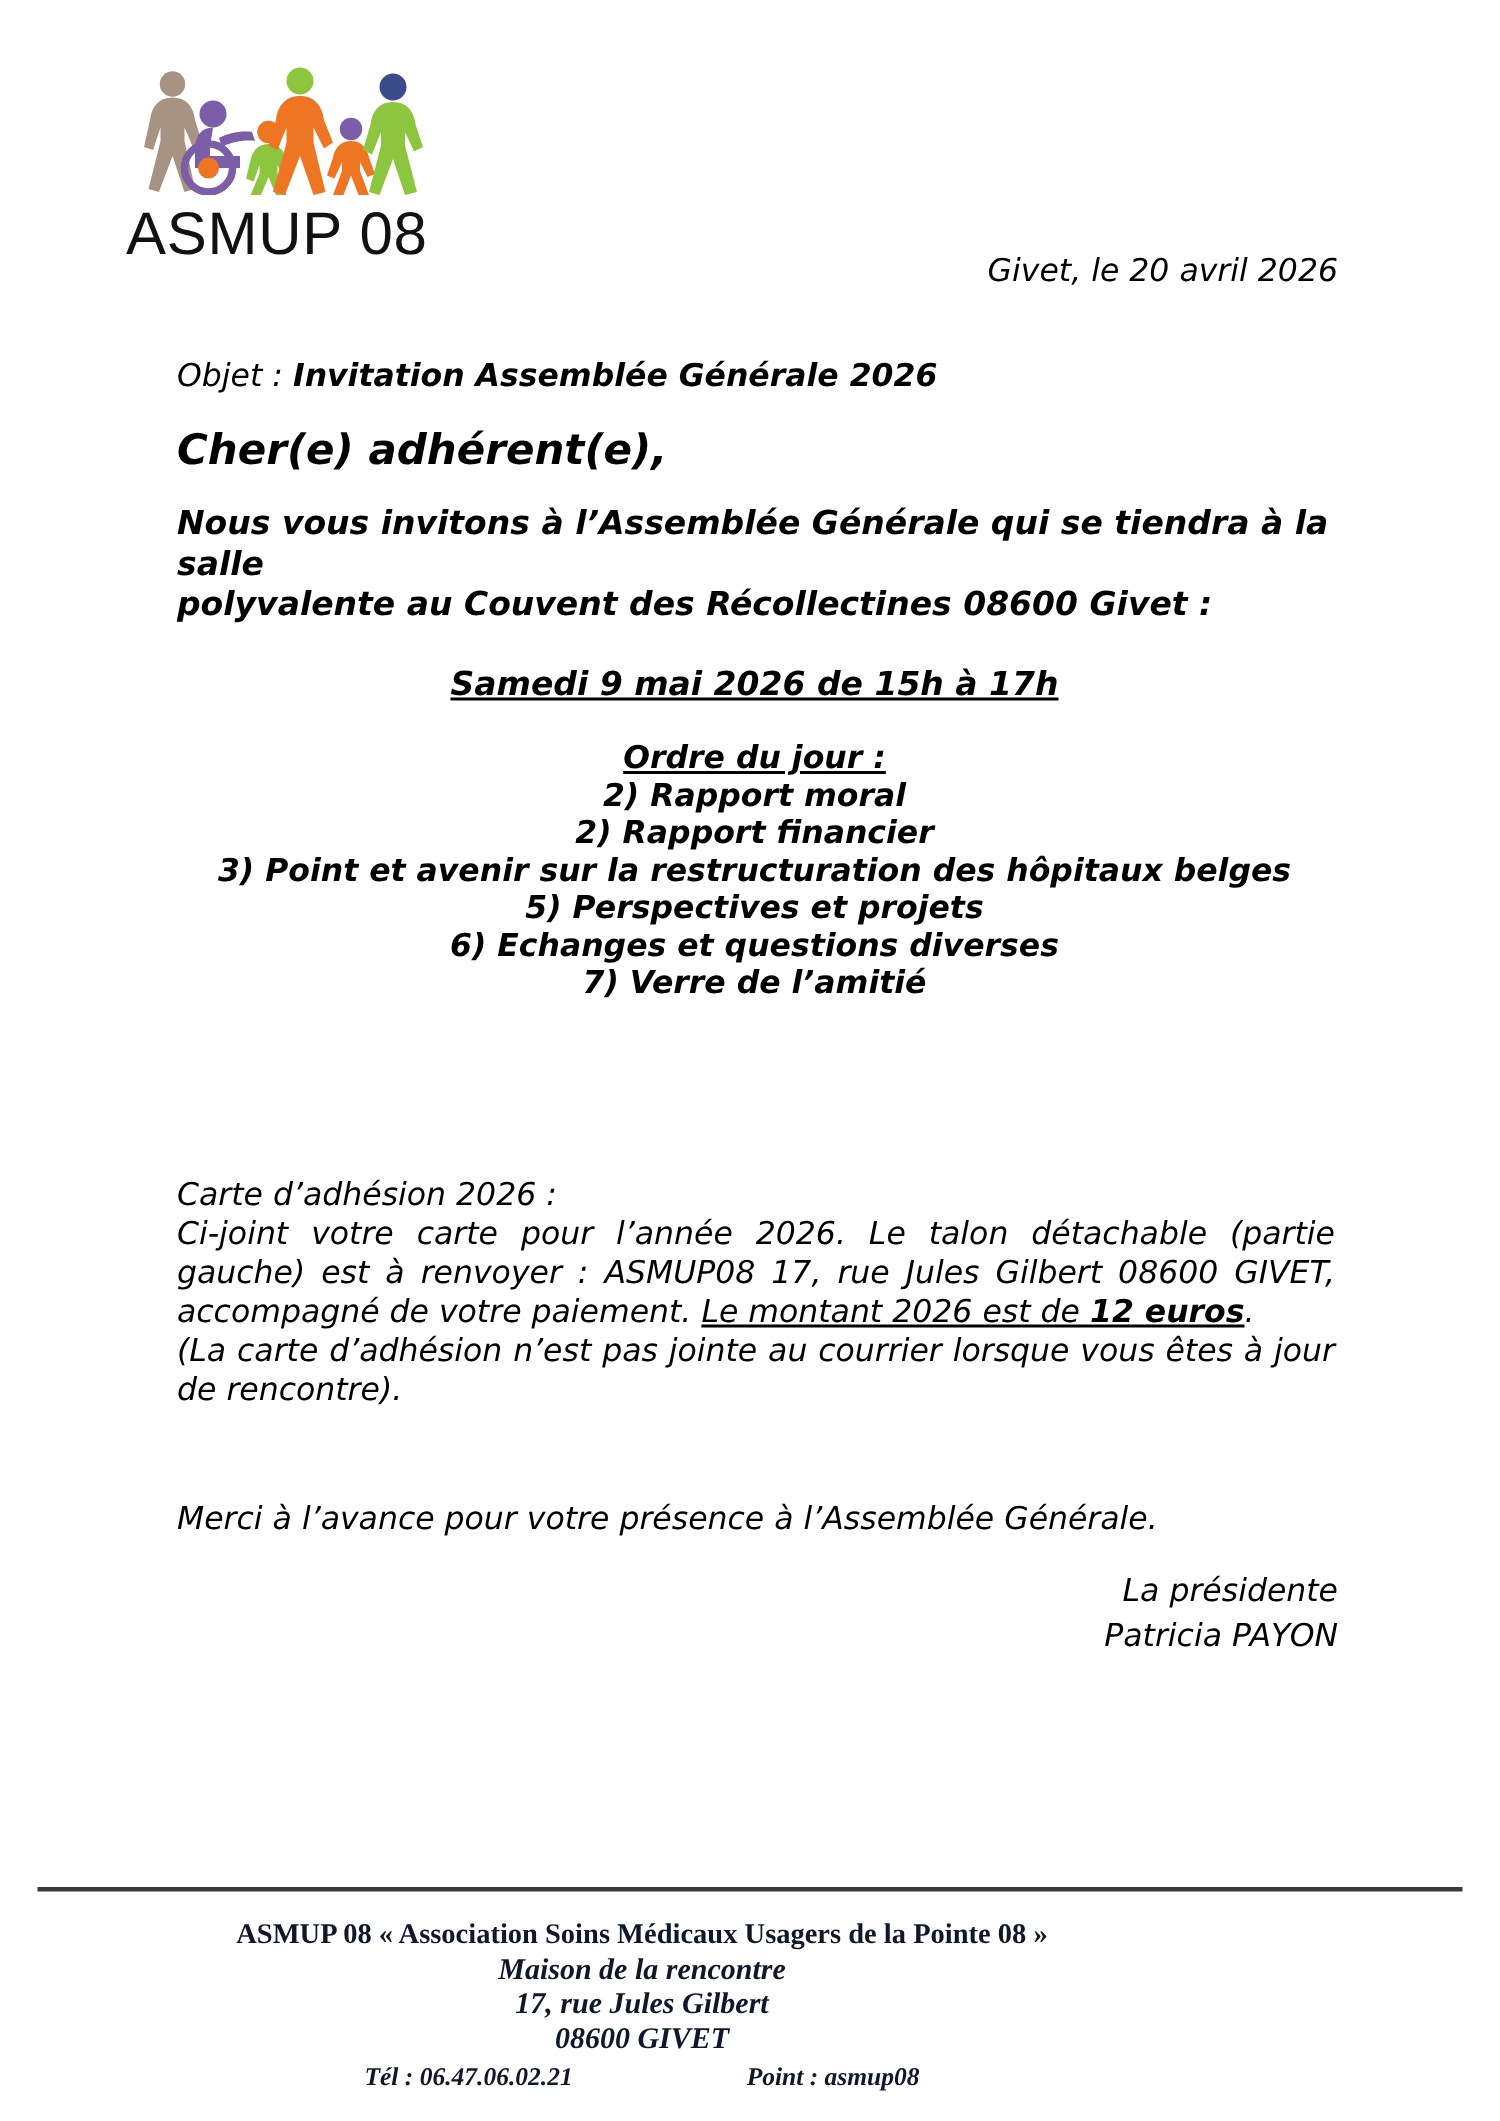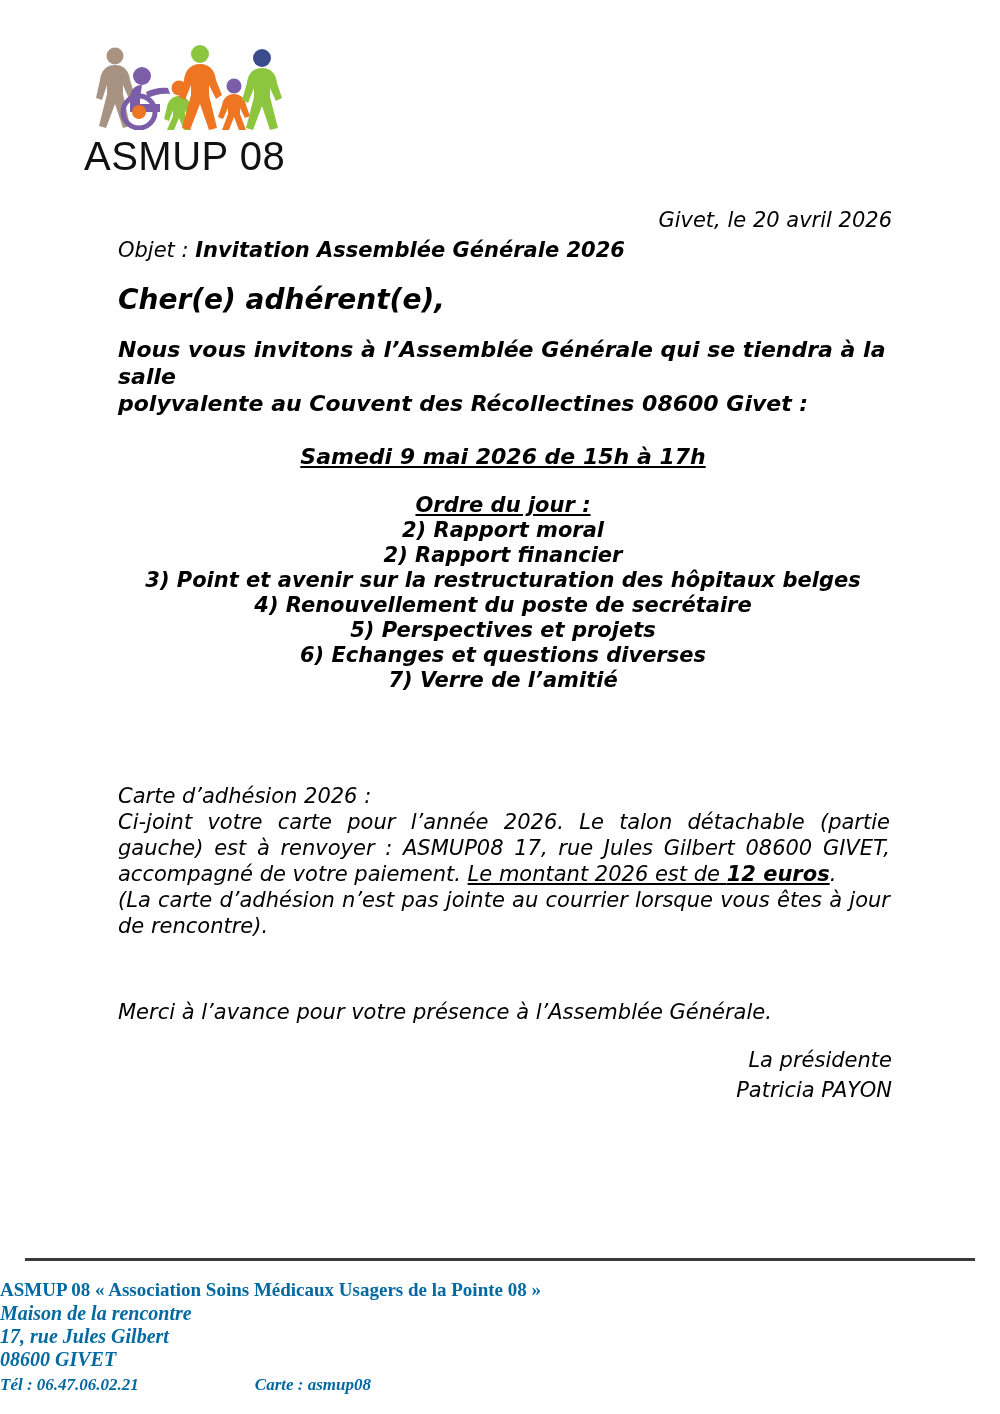--- a/index.html
+++ b/index.html
@@ -49,21 +49,20 @@
   
   .date-line {
     position: absolute;
     right: 108px;
     top: 168px;
     font-family: "DejaVu Sans", sans-serif;
     font-style: italic;
     font-size: 21px;
     color: #000000;
     white-space: nowrap;
-    margin-top: 40px;
   }
 
   
   .body-area {
     position: absolute;
     left: 118px;
     top: 236px;
     width: 770px;
   }
 
@@ -171,23 +170,23 @@
     top: 1258px;
     width: 950px;
     height: 0;
     border-top: 3px solid #3a3a3a;
   }
   .footer {
     position: absolute;
     left: 0;
     top: 1277px;
     width: 856px;
-    text-align: left;
+    text-align: center;
     font-family: "Liberation Serif", serif;
-    color: #0369a1;
+    color: #0f172a;
   }
   .footer-line1 {
     font-weight: bold;
     font-size: 19px;
     line-height: 25px;
   }
   .footer-line {
     font-weight: bold;
     font-style: italic;
     font-size: 20px;
@@ -250,21 +249,20 @@
       <div class="ln">polyvalente au Couvent des Récollectines 08600 Givet :</div>
     </div>
 
     <div class="meeting-when">Samedi 9 mai 2026  de 15h à 17h</div>
 
     <div class="agenda">
       <div class="agenda-title">Ordre du jour :</div>
       <div class="agenda-item">2) Rapport moral</div>
       <div class="agenda-item">2) Rapport financier</div>
       <div class="agenda-item">3) Point et avenir sur la restructuration des hôpitaux belges</div>
-      <div class="agenda-item">4) Renouvellement du poste de secrétaire</div>
       <div class="agenda-item">5) Perspectives et projets</div>
       <div class="agenda-item">6) Echanges et questions diverses</div>
       <div class="agenda-item">7) Verre de l’amitié</div>
     </div>
 
   </div>
 
   <div class="card-block">
     <div class="card-title">Carte d’adhésion 2026 :</div>
     <div class="card-par"><span>Ci-joint votre carte pour l’année 2026. Le talon détachable (partie gauche) est à renvoyer : ASMUP08    17, rue Jules Gilbert 08600 GIVET, accompagné de votre paiement. </span><span class="u"><span>Le montant 2026 est de </span><b>12 euros</b></span><span>.</span></div>
@@ -277,16 +275,16 @@
     <div>La présidente</div>
     <div>Patricia PAYON</div>
   </div>
 
   <div class="footer-rule"></div>
   <div class="footer">
     <div class="footer-line1">ASMUP 08 « Association Soins Médicaux Usagers de la Pointe 08 »</div>
     <div class="footer-line">Maison de la rencontre</div>
     <div class="footer-line">17, rue Jules Gilbert</div>
     <div class="footer-line">08600 GIVET</div>
-    <div class="footer-contact"><span class="tel">Tél : 06.47.06.02.21</span><span>Carte : asmup08</span></div>
+    <div class="footer-contact"><span class="tel">Tél : 06.47.06.02.21</span><span>Point : asmup08</span></div>
   </div>
 
 </div>
 
 </body></html>

